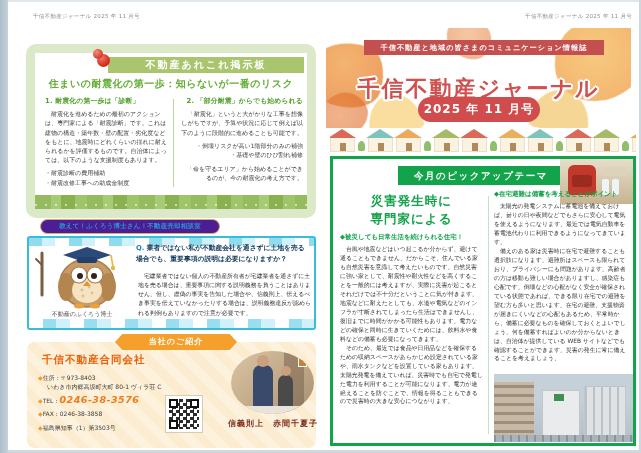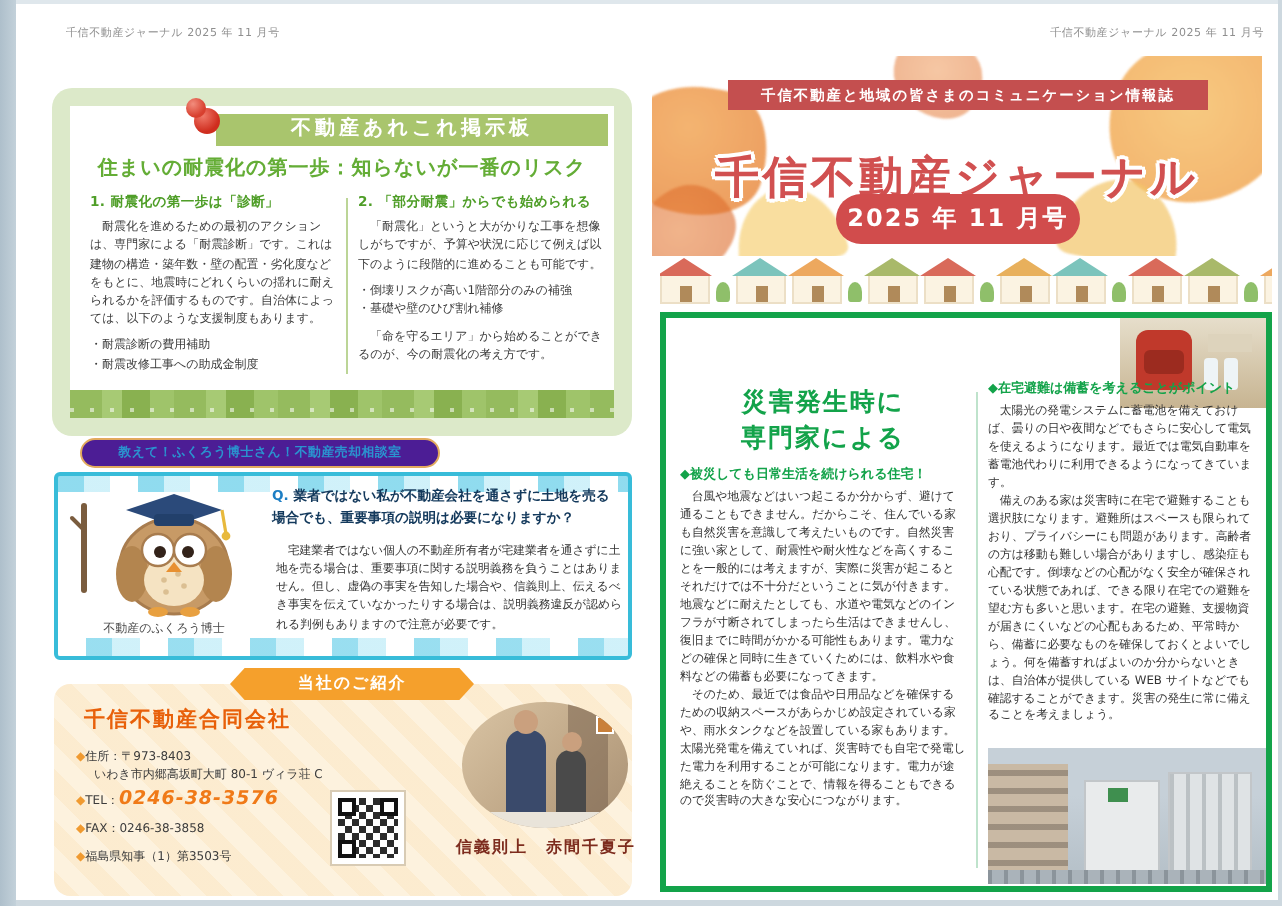--- a/index.html
+++ b/index.html
@@ -20,21 +20,21 @@
   .bulletin-banner { left:108px; top:57px; width:196px; height:16px; background:#a9c56d; color:#fff;
       font-weight:bold; font-size:10px; letter-spacing:2px; text-align:center; line-height:16px; }
   .pushpin { left:93px; top:49px; width:18px; height:18px; }
   .pushpin::before { content:""; position:absolute; left:4px; top:5px; width:13px; height:13px; border-radius:50%;
       background:radial-gradient(circle at 35% 30%, #f07a6a, #cf2d1e 65%); }
   .pushpin::after { content:""; position:absolute; left:0; top:0; width:10px; height:10px; border-radius:50%;
       background:radial-gradient(circle at 35% 30%, #f28d7d, #d8402f 65%); }
   .bulletin-headline { left:40px; top:77px; width:262px; text-align:center; color:#64ad36; font-weight:bold; font-size:10px; letter-spacing:.5px; }
   .bcol { top:96px; font-size:6px; color:#3c3c3c; line-height:1.52; }
   .bcol-1 { left:45px; width:124px; }
-  .bcol-2 { left:179px; width:124px; }
+  .bcol-2 { left:179px; width:124px;text-align:right; }
   .bcol h4 { color:#4f9e28; font-size:6.8px; margin-bottom:3px; letter-spacing:.2px; }
   .bcol p { margin-bottom:4px; }
   .bcol .bullets div { line-height:1.6; }
   .bcol-div { left:173px; top:99px; width:1px; height:88px; background:#bcd597; }
   .skyline { left:35px; top:195px; width:272px; height:14px;
       background:
         repeating-linear-gradient(90deg, rgba(255,255,255,.55) 0 2px, transparent 2px 10px) 0 9px / 100% 2px no-repeat,
         repeating-linear-gradient(90deg, #95bb5e 0 16px, #a7ca74 16px 26px, #89b150 26px 40px, #9fc46a 40px 52px); }
 
   
@@ -248,20 +248,21 @@
     <div class="house" style="--c:#7cc4bc"></div>
       <div class="tree"></div>
     <div class="house" style="--c:#d96a5a"></div>
     <div class="house" style="--c:#a9b96a"></div>
       <div class="tree"></div>
     <div class="house" style="--c:#eda85e"></div>
 
   </div>
 
   <div class="abs pickup"></div>
+  <div class="abs pk-banner">今月のピックアップテーマ</div>
   <div class="abs bag-photo">
     <div class="bag"></div>
     <div class="bottle b1"></div>
     <div class="bottle b2"></div>
     <div class="box"></div>
   </div>
   <div class="abs pk-div"></div>
 
   <div class="abs pk-col-l pk-head">
     <div>災害発生時に</div>

